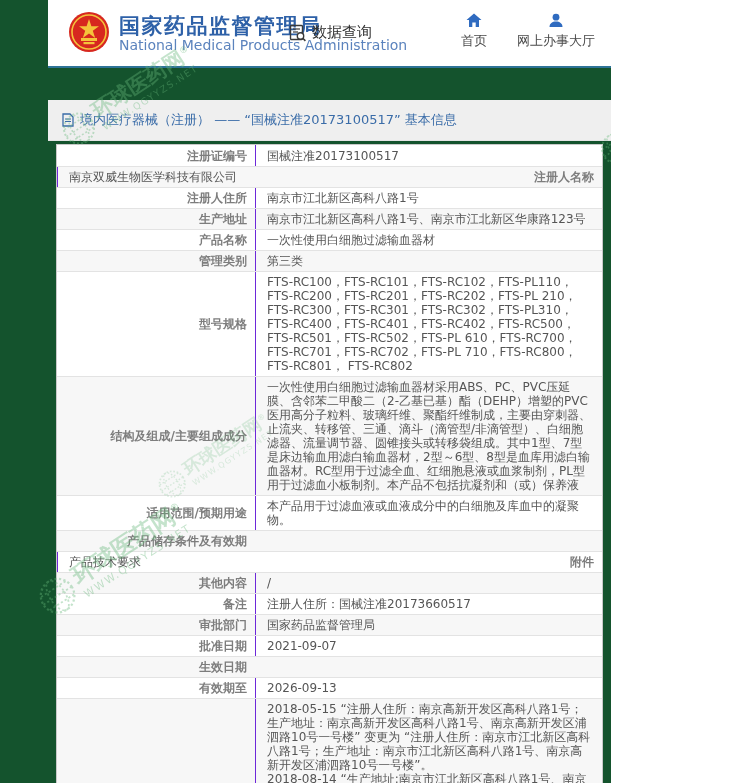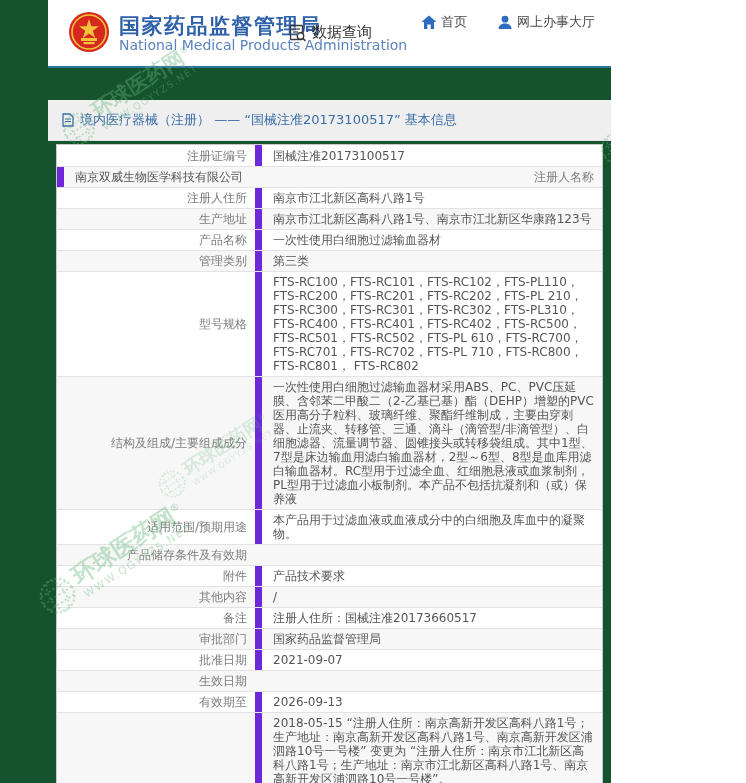--- a/index.html
+++ b/index.html
@@ -11,40 +11,40 @@
 
   
   .site-header { position: relative; height: 66px; background: #fff; }
   .brand { position: absolute; left: 20px; top: 11px; display: flex; align-items: center; gap: 9px; }
   .emblem { width: 42px; height: 42px; flex: 0 0 42px; }
   .brand-cn { font-size: 21px; font-weight: bold; color: #2e61a8; letter-spacing: 1.5px; line-height: 25px; }
   .brand-en { font-size: 14px; color: #5b83bd; line-height: 12px; }
   .nav-query { position: absolute; left: 241px; top: 23px; display: flex; align-items: flex-end; gap: 5px;
                font-size: 15px; color: #2f2f2f; font-weight: 400; cursor: pointer; }
   .header-links { position: absolute; right: 16px; top: 13px; display: flex; gap: 30px; }
-  .hlink { display: flex; flex-direction: row; align-items: center; gap: 4px;
+  .hlink { display: flex; flex-direction: column; align-items: center; gap: 4px;
            font-size: 13px; color: #4a4a4a; cursor: pointer; }
   .top-divider { height: 2px; background: #2e7397; }
 
   
   .breadcrumb-bar { height: 41px; background: #efefef; border-bottom: 1px solid #e4e4e4;
                     display: flex; align-items: center; gap: 6px; padding-left: 14px;
                     font-size: 13px; color: #3a6ca8; margin-top: 32px; }
 
   
   .content { padding: 3px 8px 0 8px; }
   .info-table { border: 1px solid #c9c9c9; background: #fff; }
   .row { display: flex; min-height: 21px; background: #fff; }
   .row + .row { border-top: 1px solid #e3e3e3; }
   .row:nth-child(even) { background: #f7f7f7; }
   .cell { font-size: 12px; line-height: 14px; padding: 3px 8px; }
   .cell.label { flex: 0 0 198px; display: flex; align-items: center; justify-content: flex-end;
-                text-align: right; color: #7d7d7d; }
+                text-align: right; color: #7d7d7d; font-weight: bold; }
   .cell.value { flex: 1; display: flex; align-items: center; color: #555;
-                border-left: 7px solid #6d28d9; padding-left: 11px; white-space: pre-line; }
+                border-left: 1px solid #6d28d9; padding-left: 11px; white-space: pre-line; }
   .cell.value:empty { border-left-color: transparent; }
 
   
   .watermark { position: absolute; display: flex; align-items: flex-end; gap: 4px;
                transform: rotate(-33deg); transform-origin: left bottom;
                color: #67b77a; opacity: 0.38; pointer-events: none; z-index: 5; }
   .wm-text-col { display: flex; flex-direction: column; line-height: 1; }
   .wm-name { font-size: 21px; font-weight: bold; white-space: nowrap; }
   .wm-reg { font-size: 9px; vertical-align: super; }
   .wm-url { font-size: 9.5px; letter-spacing: 1.5px; margin-top: 2px; white-space: nowrap; }
@@ -148,22 +148,22 @@
         </div>
       <div class="row">
           <div class="cell label">适用范围/预期用途</div>
           <div class="cell value">本产品用于过滤血液或血液成分中的白细胞及库血中的凝聚物。</div>
         </div>
       <div class="row">
           <div class="cell label">产品储存条件及有效期</div>
           <div class="cell value"></div>
         </div>
       <div class="row">
+          <div class="cell value">产品技术要求</div>
           <div class="cell label">附件</div>
-          <div class="cell value">产品技术要求</div>
         </div>
       <div class="row">
           <div class="cell label">其他内容</div>
           <div class="cell value">/</div>
         </div>
       <div class="row">
           <div class="cell label">备注</div>
           <div class="cell value">注册人住所：国械注准20173660517</div>
         </div>
       <div class="row">

